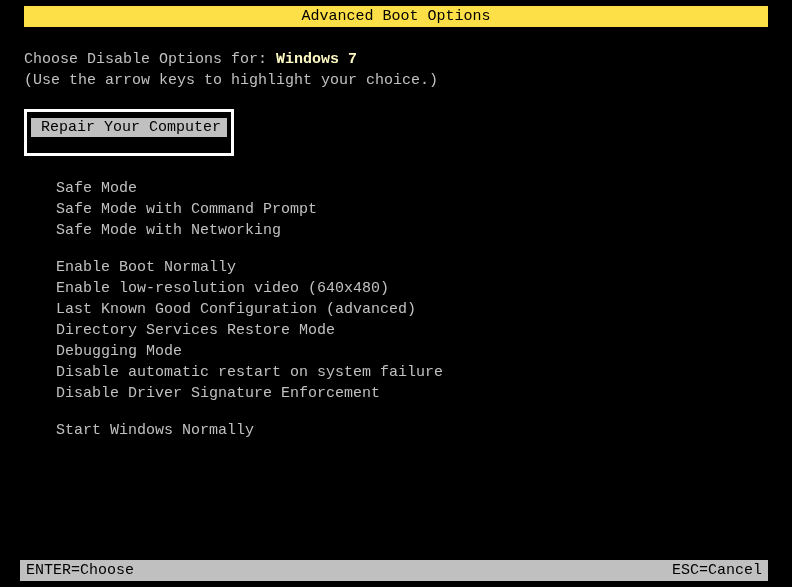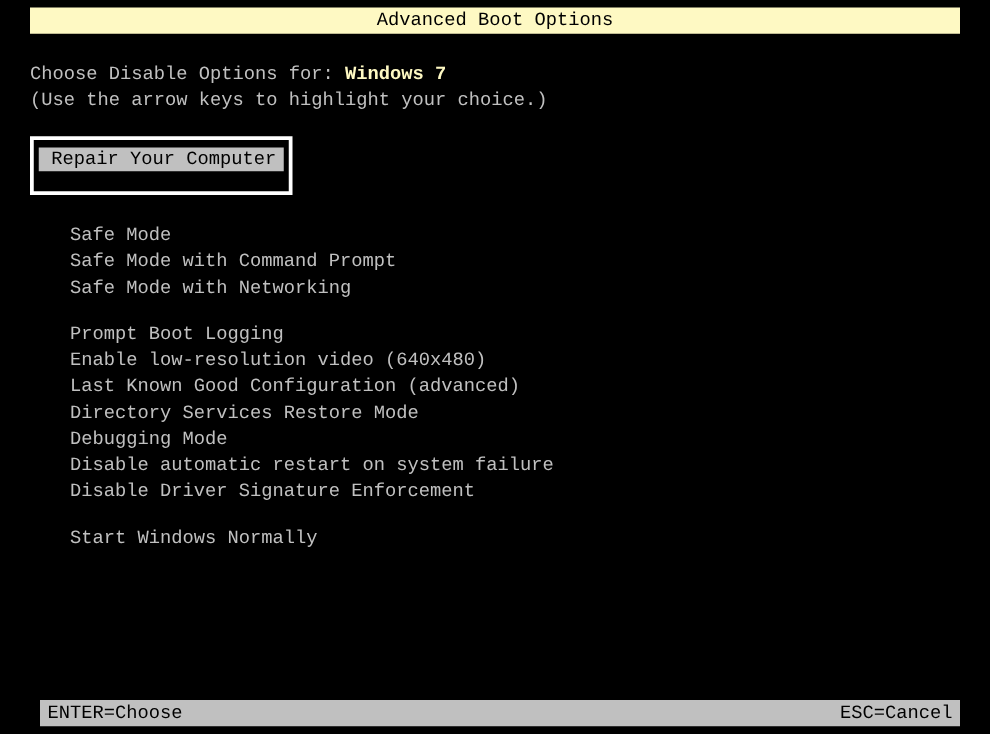--- a/index.html
+++ b/index.html
@@ -11,21 +11,21 @@
       width: 792px;
       height: 587px;
       background: #000;
       font-family: 'Courier New', Consolas, monospace;
       font-size: 15px;
       color: #c0c0c0;
       position: relative;
       overflow: hidden;
     }
     .title-bar {
-      background: #fef9c3;
+      background: #fde047;
       color: #000;
       text-align: center;
       padding: 2px 0;
       font-weight: normal;
       margin: 6px 24px 0 24px;
     }
     .content {
       padding: 24px 24px 0 24px;
     }
     .prompt-line {
@@ -69,21 +69,21 @@
     .desc-text {
       color: #fff;
     }
     .desc-continuation {
       color: #fff;
       margin-left: 116px;
     }
     .footer {
       position: absolute;
       bottom: 6px;
-      left: 32px;
+      left: 20px;
       right: 24px;
       background: #c0c0c0;
       color: #000;
       padding: 2px 6px;
       display: flex;
       justify-content: space-between;
     }
   </style>
 </head>
 <body>
@@ -102,21 +102,21 @@
     <div class="selected-item">Repair Your Computer</div>
   </div>
 
   <div class="menu-group">
     <div class="menu-item">Safe Mode</div>
     <div class="menu-item">Safe Mode with Command Prompt</div>
     <div class="menu-item">Safe Mode with Networking</div>
   </div>
 
   <div class="menu-group">
-    <div class="menu-item">Prompt Boot Logging</div>
+    <div class="menu-item">Enable Boot Normally</div>
     <div class="menu-item">Enable low-resolution video (640x480)</div>
     <div class="menu-item">Last Known Good Configuration (advanced)</div>
     <div class="menu-item">Directory Services Restore Mode</div>
     <div class="menu-item">Debugging Mode</div>
     <div class="menu-item">Disable automatic restart on system failure</div>
     <div class="menu-item">Disable Driver Signature Enforcement</div>
   </div>
 
   <div class="menu-group">
     <div class="menu-item">Start Windows Normally</div>

